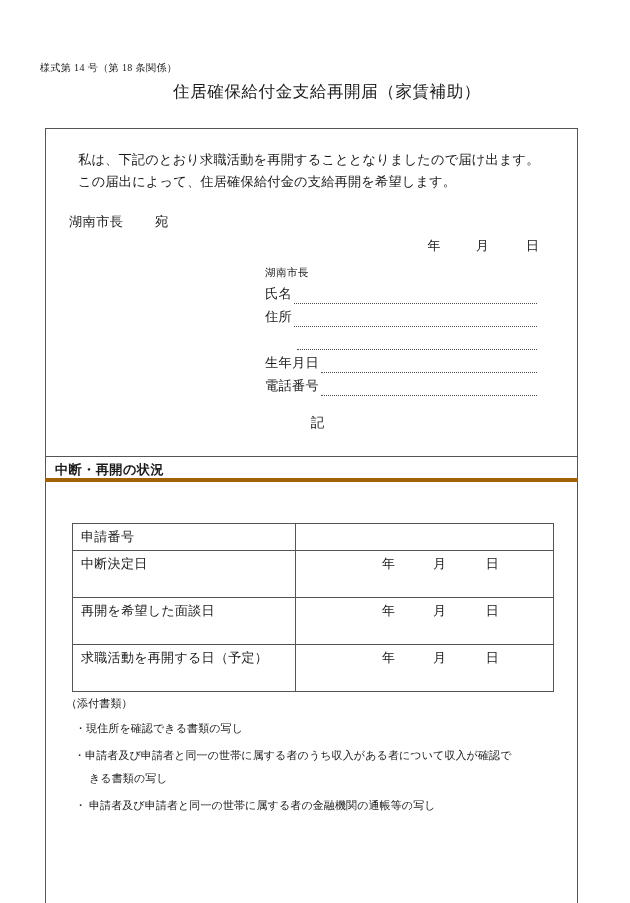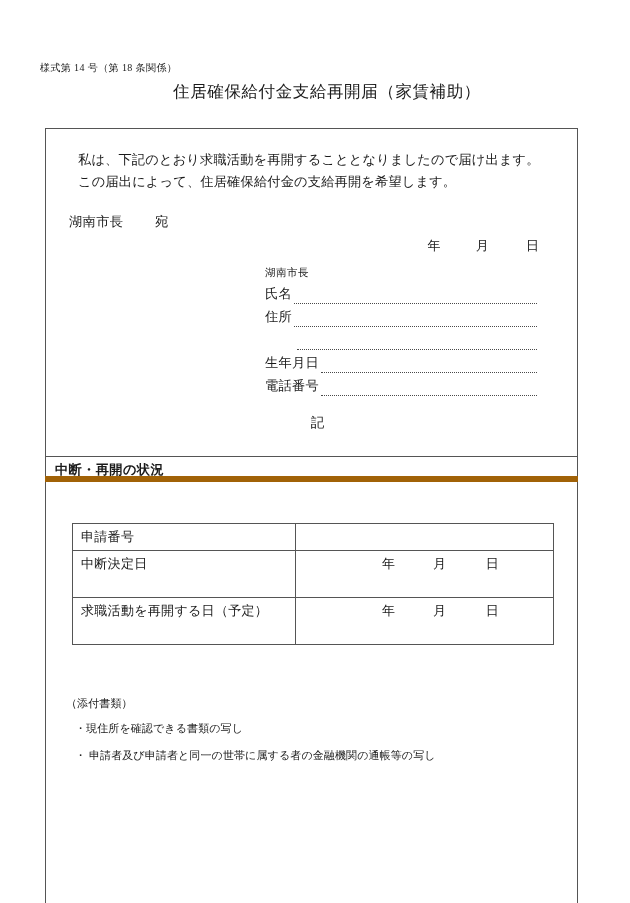--- a/index.html
+++ b/index.html
@@ -130,21 +130,21 @@
   }
 
   
   .section-band {
     position: absolute;
     left: -1px;
     right: -1px;
     top: 327px;
     height: 26px;
     border-top: 1px solid #555;
-    border-bottom: 6px solid #a16207;
+    border-bottom: 4px solid #a16207;
     box-sizing: border-box;
   }
   .section-band .section-title {
     position: absolute;
     left: 10px;
     top: 4px;
     font-size: 13.2px;
     font-weight: bold;
     letter-spacing: 0.4px;
     white-space: nowrap;
@@ -272,20 +272,30 @@
     </div>
 
     <table class="status-table">
       <tbody>
         <tr class="short">
           <td class="col-label">申請番号</td>
           <td></td>
         </tr>
         <tr class="tall">
           <td class="col-label">中断決定日</td>
+          <td>
+            <span class="ymd">
+              <span class="y">年</span>
+              <span class="m">月</span>
+              <span class="d">日</span>
+            </span>
+          </td>
+        </tr>
+        <tr class="tall">
+          <td class="col-label">再開を希望した面談日</td>
           <td>
             <span class="ymd">
               <span class="y">年</span>
               <span class="m">月</span>
               <span class="d">日</span>
             </span>
           </td>
         </tr>
         <tr class="tall">
           <td class="col-label">求職活動を再開する日（予定）</td>
@@ -296,17 +306,21 @@
               <span class="d">日</span>
             </span>
           </td>
         </tr>
       </tbody>
     </table>
 
     <div class="attach">
       <p class="attach-title">（添付書類）</p>
       <p class="attach-item">・現住所を確認できる書類の写し</p>
+      <p class="attach-item wrap">
+        <span>・申請者及び申請者と同一の世帯に属する者のうち収入がある者について収入が確認で</span>
+        <span class="cont">きる書類の写し</span>
+      </p>
       <p class="attach-item">・ 申請者及び申請者と同一の世帯に属する者の金融機関の通帳等の写し</p>
     </div>
 
   </div>
 </div>
 
 </body></html>

